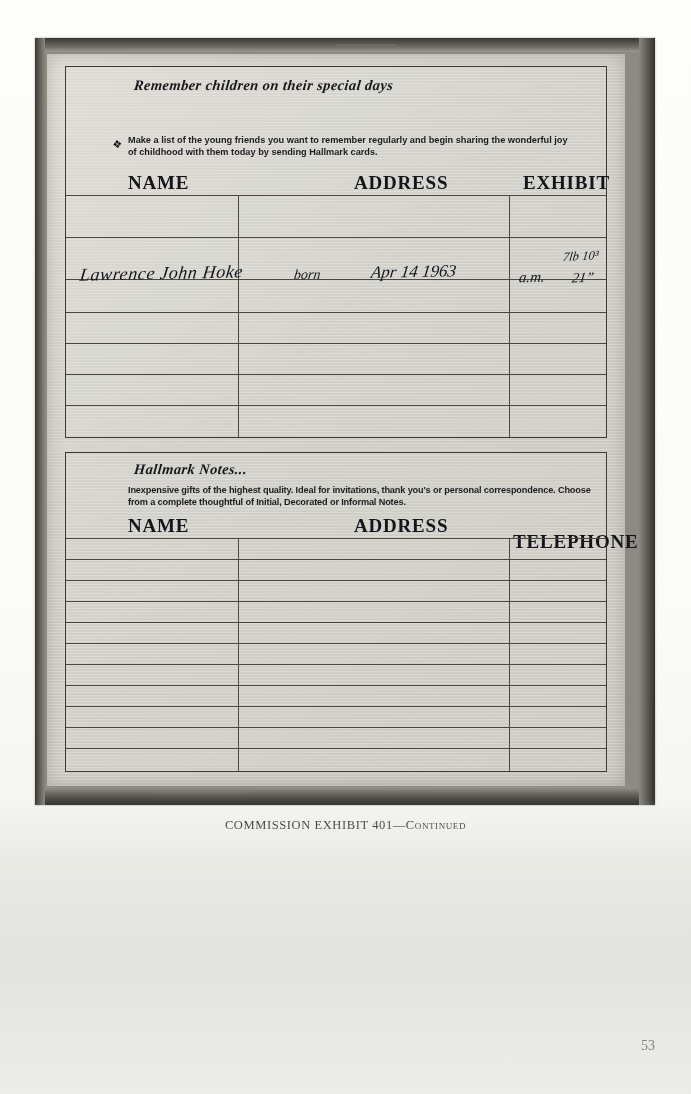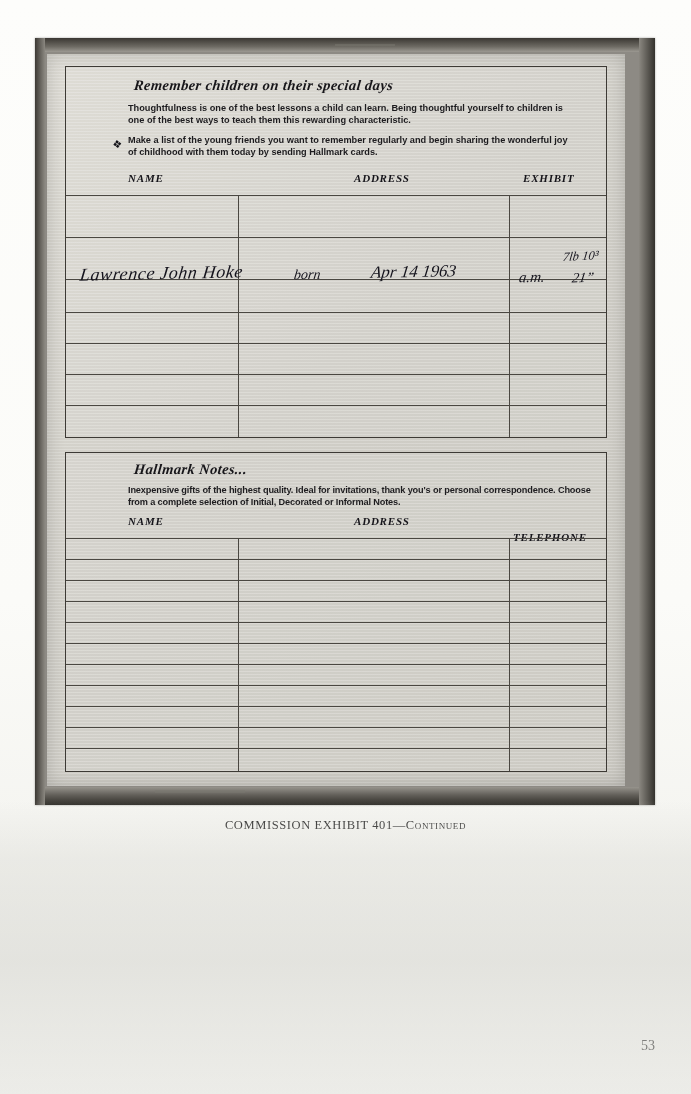--- a/index.html
+++ b/index.html
@@ -109,24 +109,23 @@
     transform: rotate(-8deg);
   }
 
   
   .col-headers{
     position:absolute;
     left:0; right:0;
     height:22px;
     font-family:"Liberation Serif", serif;
     font-weight:700;
-    font-size:11px;
+    font-size:19px;
     letter-spacing:.8px;
     color:#15141a;
-    font-style:italic;
   }
   .col-headers .h{
     position:absolute; top:0; white-space:nowrap;
   }
 
   
   .rule{
     position:absolute;
     left:0; right:0;
     height:0;
@@ -213,21 +212,20 @@
     <div class="edge-bottom"></div>
     <div class="edge-left"></div>
     <div class="edge-right"></div>
 
     <div id="sheet">
 
       <div class="panel" id="panel-top">
 
         <div class="script-title" style="position:absolute; left:68px; top:10px;">Remember children on their special days</div>
 
-        <div class="blurb" style="position:absolute; left:62px; top:36px; width:450px;">Thoughtfulness is one of the best lessons a child can learn. Being thoughtful yourself to children is one of the best ways to teach them this rewarding characteristic.</div>
 
         <div style="position:absolute; left:62px; top:68px; width:450px;">
           <span class="bullet-mark">❖</span>
           <div class="blurb">Make a list of the young friends you want to remember regularly and begin sharing the wonderful joy of childhood with them today by sending Hallmark cards.</div>
         </div>
 
         <div class="col-headers" style="top:105px;">
           <span class="h" style="left:62px;">NAME</span>
           <span class="h" style="left:288px;">ADDRESS</span>
           <span class="h" style="left:457px;">EXHIBIT</span>
@@ -249,21 +247,21 @@
         <div class="hand" id="hand-date">Apr 14 1963</div>
         <div class="hand" id="hand-time">a.m.</div>
         <div class="hand" id="hand-weight">7lb 10³</div>
         <div class="hand" id="hand-length">21”</div>
       </div>
 
       <div class="panel" id="panel-bottom">
 
         <div class="script-title" style="position:absolute; left:68px; top:8px;">Hallmark Notes...</div>
 
-        <div class="blurb tight" style="position:absolute; left:62px; top:32px; width:470px;">Inexpensive gifts of the highest quality. Ideal for invitations, thank you's or personal correspondence. Choose from a complete selection of Initial, Decorated or Informal Notes.</div>
+        <div class="blurb tight" style="position:absolute; left:62px; top:32px; width:470px;">Inexpensive gifts of the highest quality. Ideal for invitations, thank you's or personal correspondence. Choose from a complete thoughtful of Initial, Decorated or Informal Notes.</div>
 
         <div class="col-headers" style="top:62px;">
           <span class="h" style="left:62px;">NAME</span>
           <span class="h" style="left:288px;">ADDRESS</span>
           <span class="h" style="left:447px;margin-top:16px;">TELEPHONE</span>
         </div>
 
         <div class="rule" style="top:85px;"></div>
         <div class="rule" style="top:106px;"></div>
         <div class="rule" style="top:127px;"></div>

